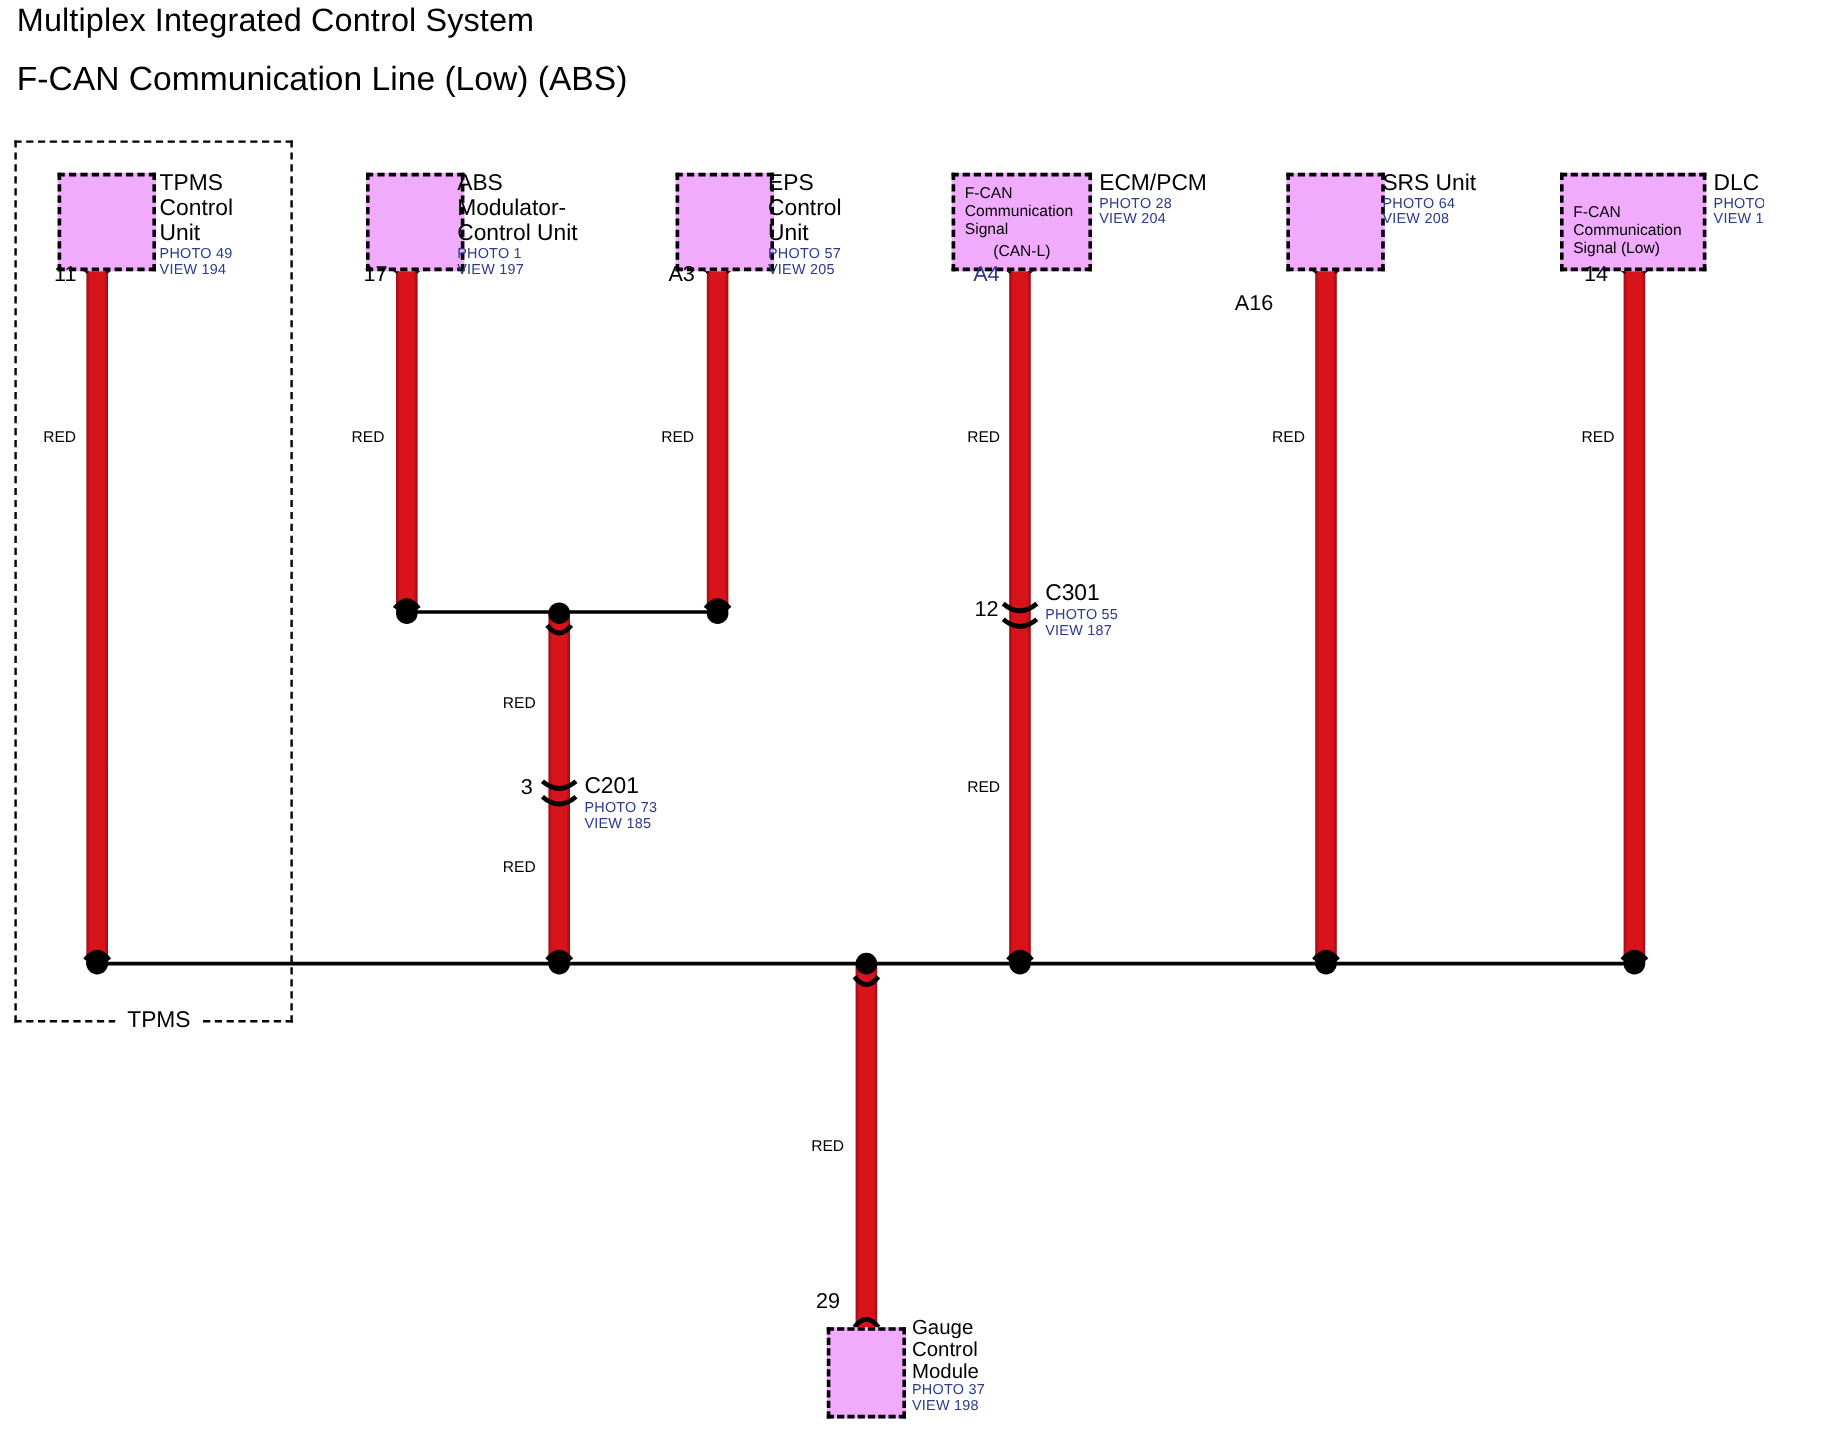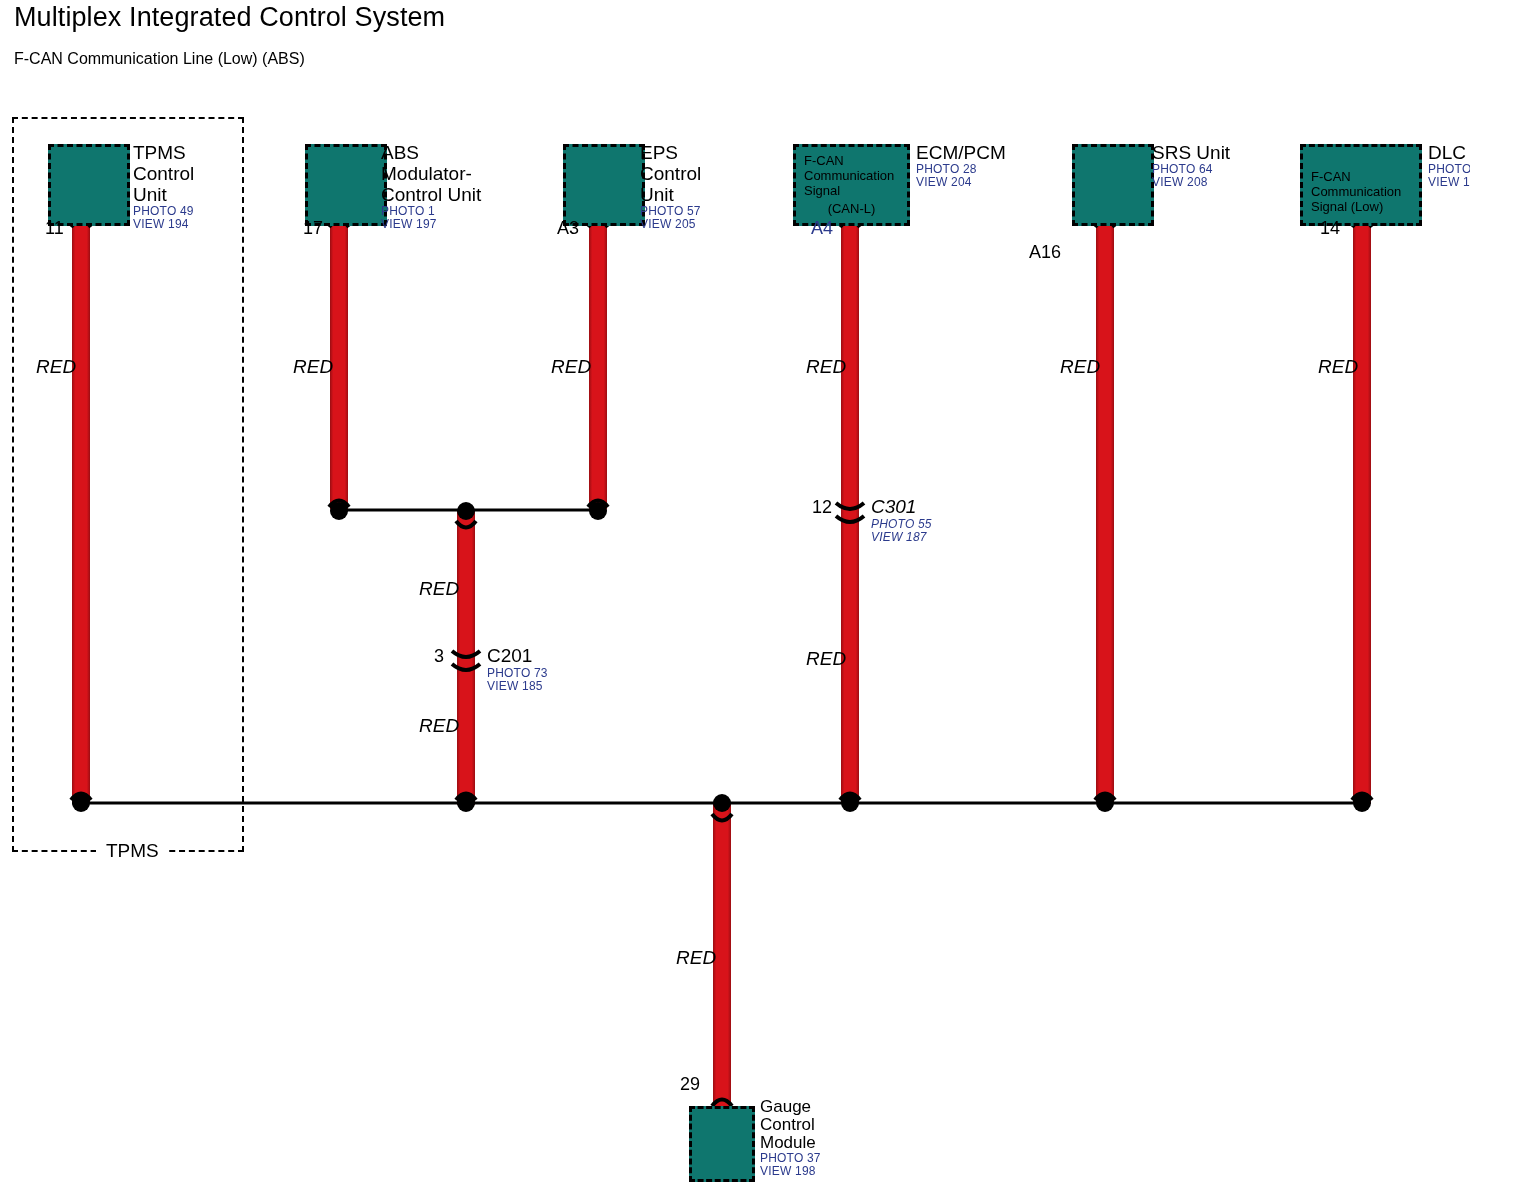--- a/index.html
+++ b/index.html
@@ -23,28 +23,28 @@
     left: 14px;
     top: 2px;
     font-size: 27px;
     letter-spacing: 0.1px;
     white-space: nowrap;
   }
   .title-sub {
     position: absolute;
     left: 14px;
     top: 50px;
-    font-size: 16px;
+    font-size: 28px;
     white-space: nowrap;
   }
 
   
   .comp {
     position: absolute;
-    background: #0f766e;
+    background: #f0abfc;
     border: 3px dashed #000000;
     box-sizing: border-box;
   }
   .comp-inner-text {
     position: absolute;
     font-size: 13px;
     line-height: 15px;
     color: #000;
     left: 8px;
     top: 6px;
@@ -75,24 +75,23 @@
   
   .pin {
     position: absolute;
     font-size: 18px;
     color: #000;
     white-space: nowrap;
   }
   .pin.blue { color: #2b3a8c; }
   .wire-label {
     position: absolute;
-    font-size: 19px;
-    color: #000;
-    white-space: nowrap;
-    font-style: italic;
+    font-size: 13px;
+    color: #000;
+    white-space: nowrap;
   }
 
   
   .enclosure {
     position: absolute;
     border: 2px dashed #000000;
     box-sizing: border-box;
   }
   .enclosure-label {
     position: absolute;
@@ -260,21 +259,21 @@
   <div class="comp-label" style="left:760px; top:1098px; line-height:18px; font-size:17px;">
     <div>Gauge</div>
     <div>Control</div>
     <div>Module</div>
     <div class="photoview">PHOTO 37</div>
     <div class="photoview">VIEW 198</div>
   </div>
   <div class="pin" style="left:680px; top:1074px;">29</div>
 
 
-  <div class="conn-name" style="left:871px; top:496px;font-style:italic;">
+  <div class="conn-name" style="left:871px; top:484px;">
     <div>C301</div>
     <div class="photoview">PHOTO 55</div>
     <div class="photoview">VIEW 187</div>
   </div>
   <div class="pin" style="left:812px; top:497px;">12</div>
 
   <div class="conn-name" style="left:487px; top:645px;">
     <div>C201</div>
     <div class="photoview">PHOTO 73</div>
     <div class="photoview">VIEW 185</div>

